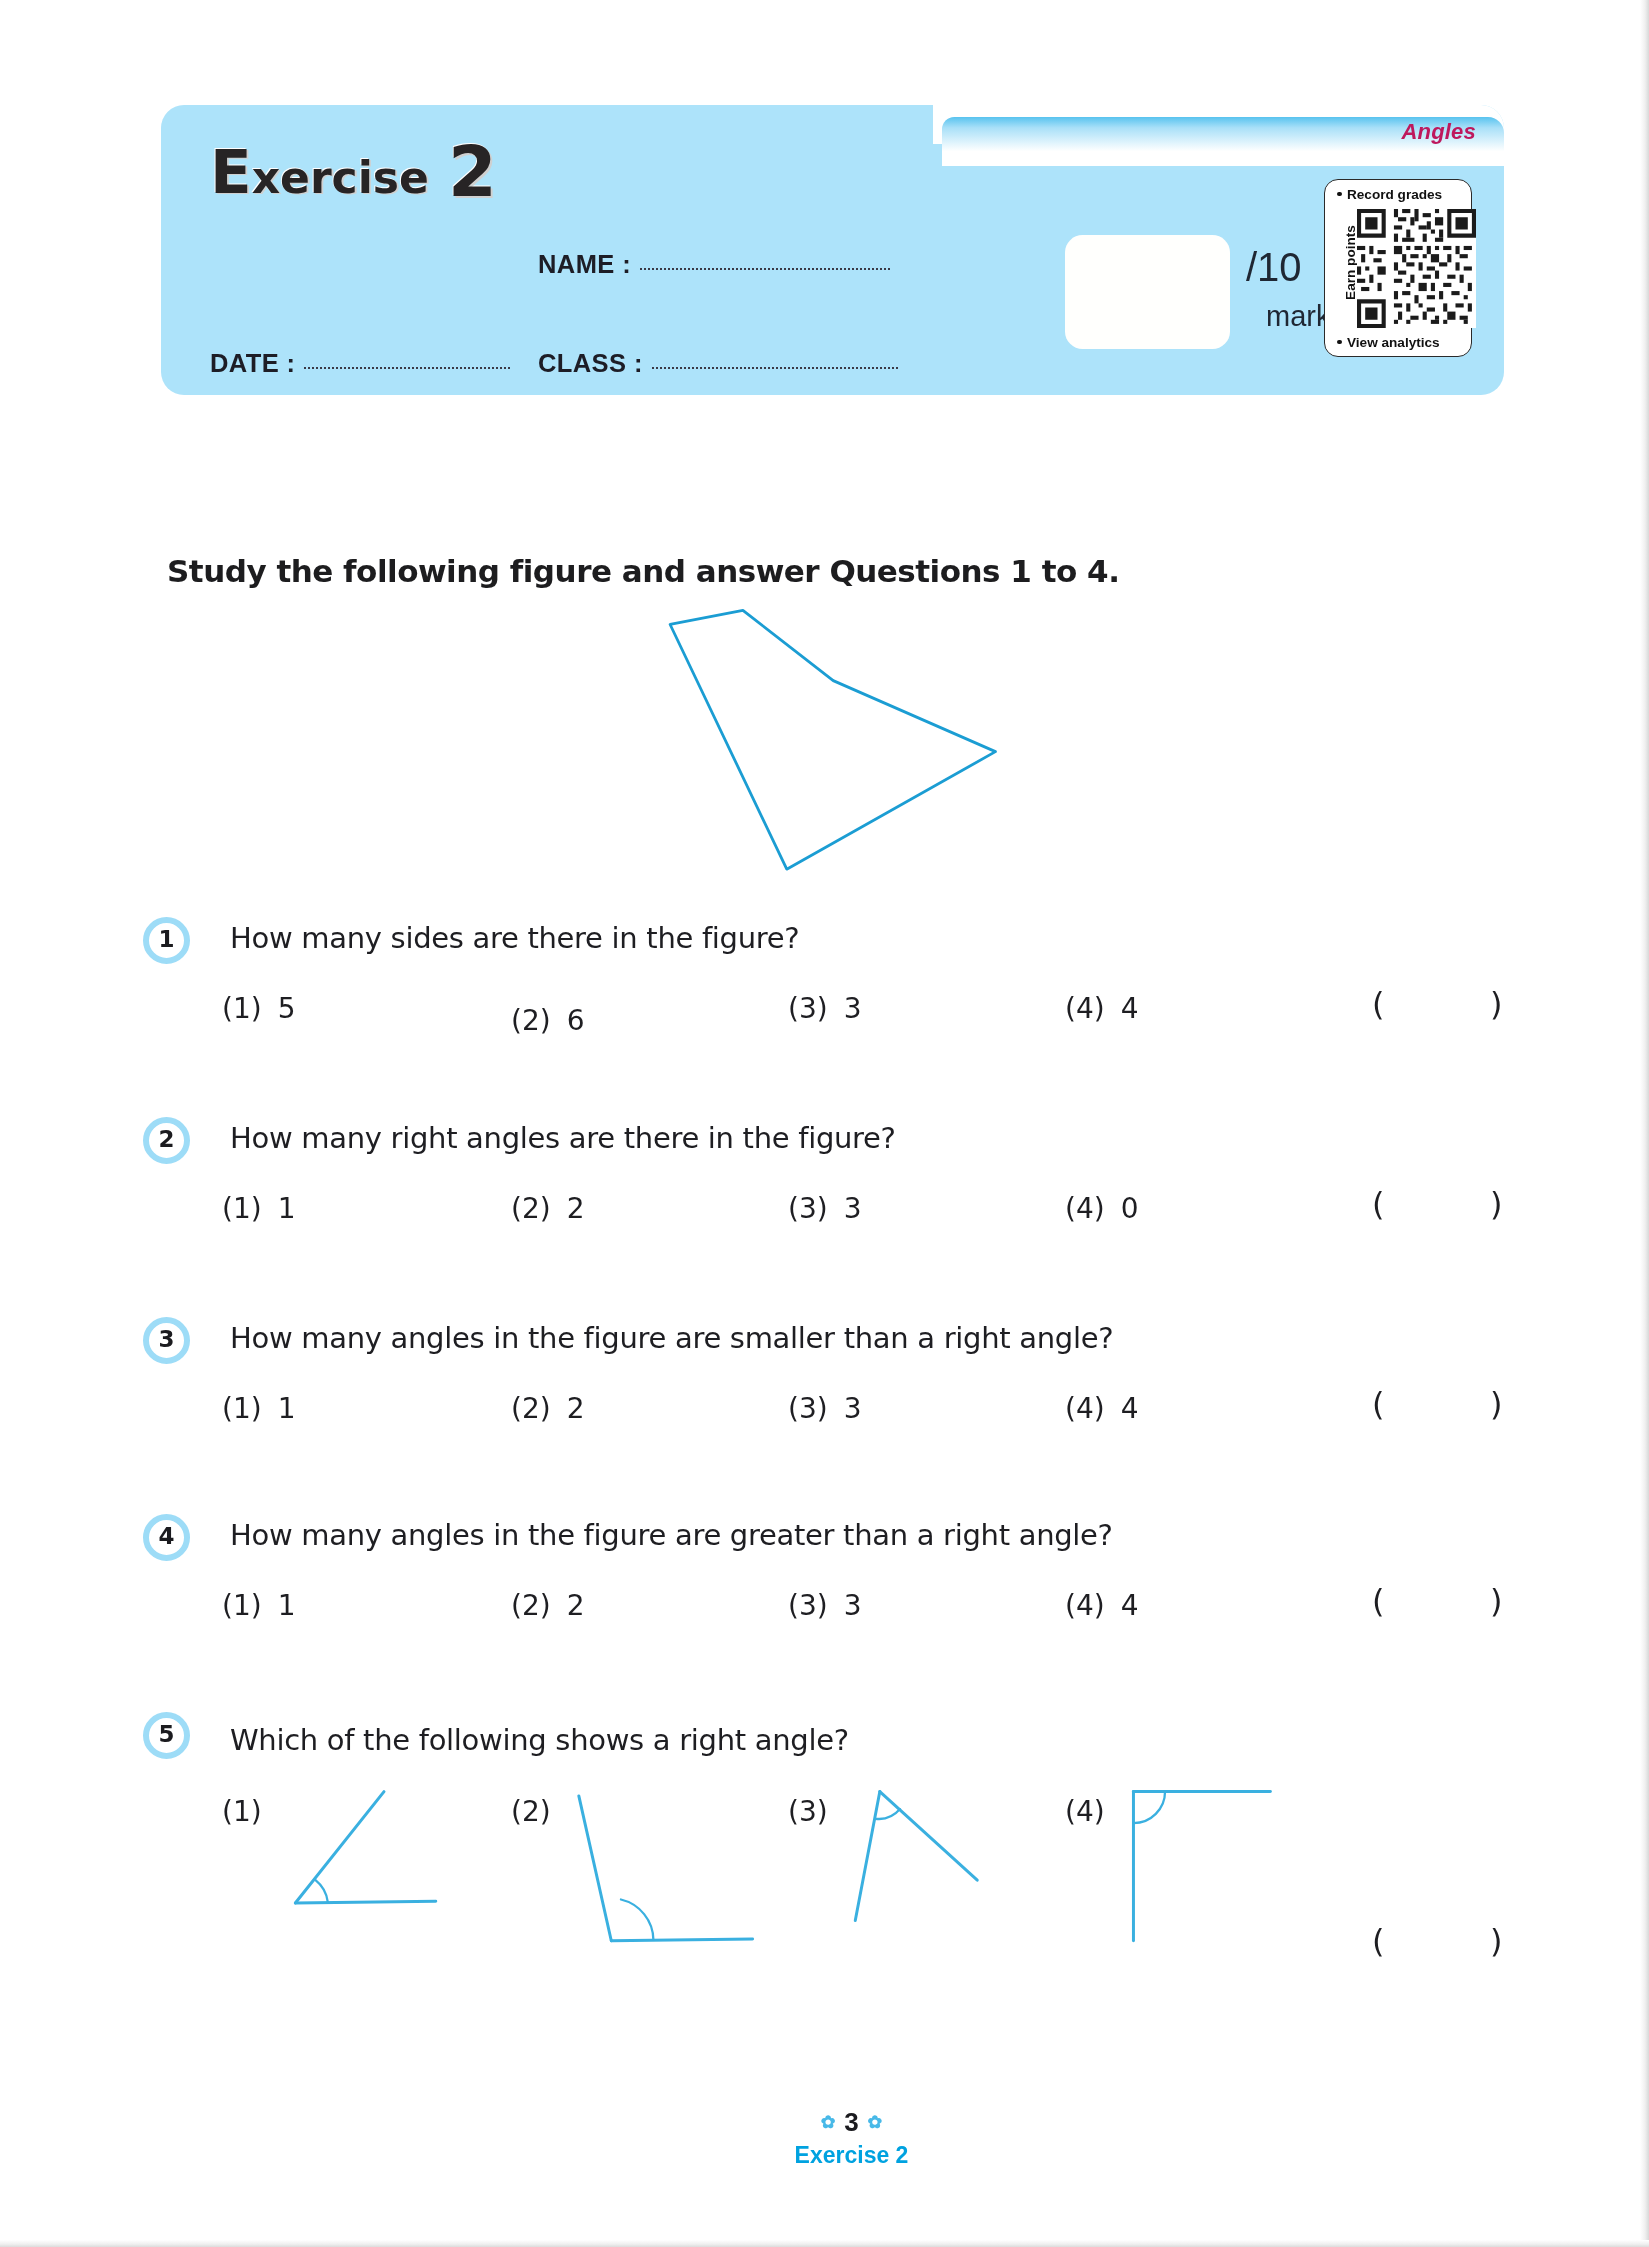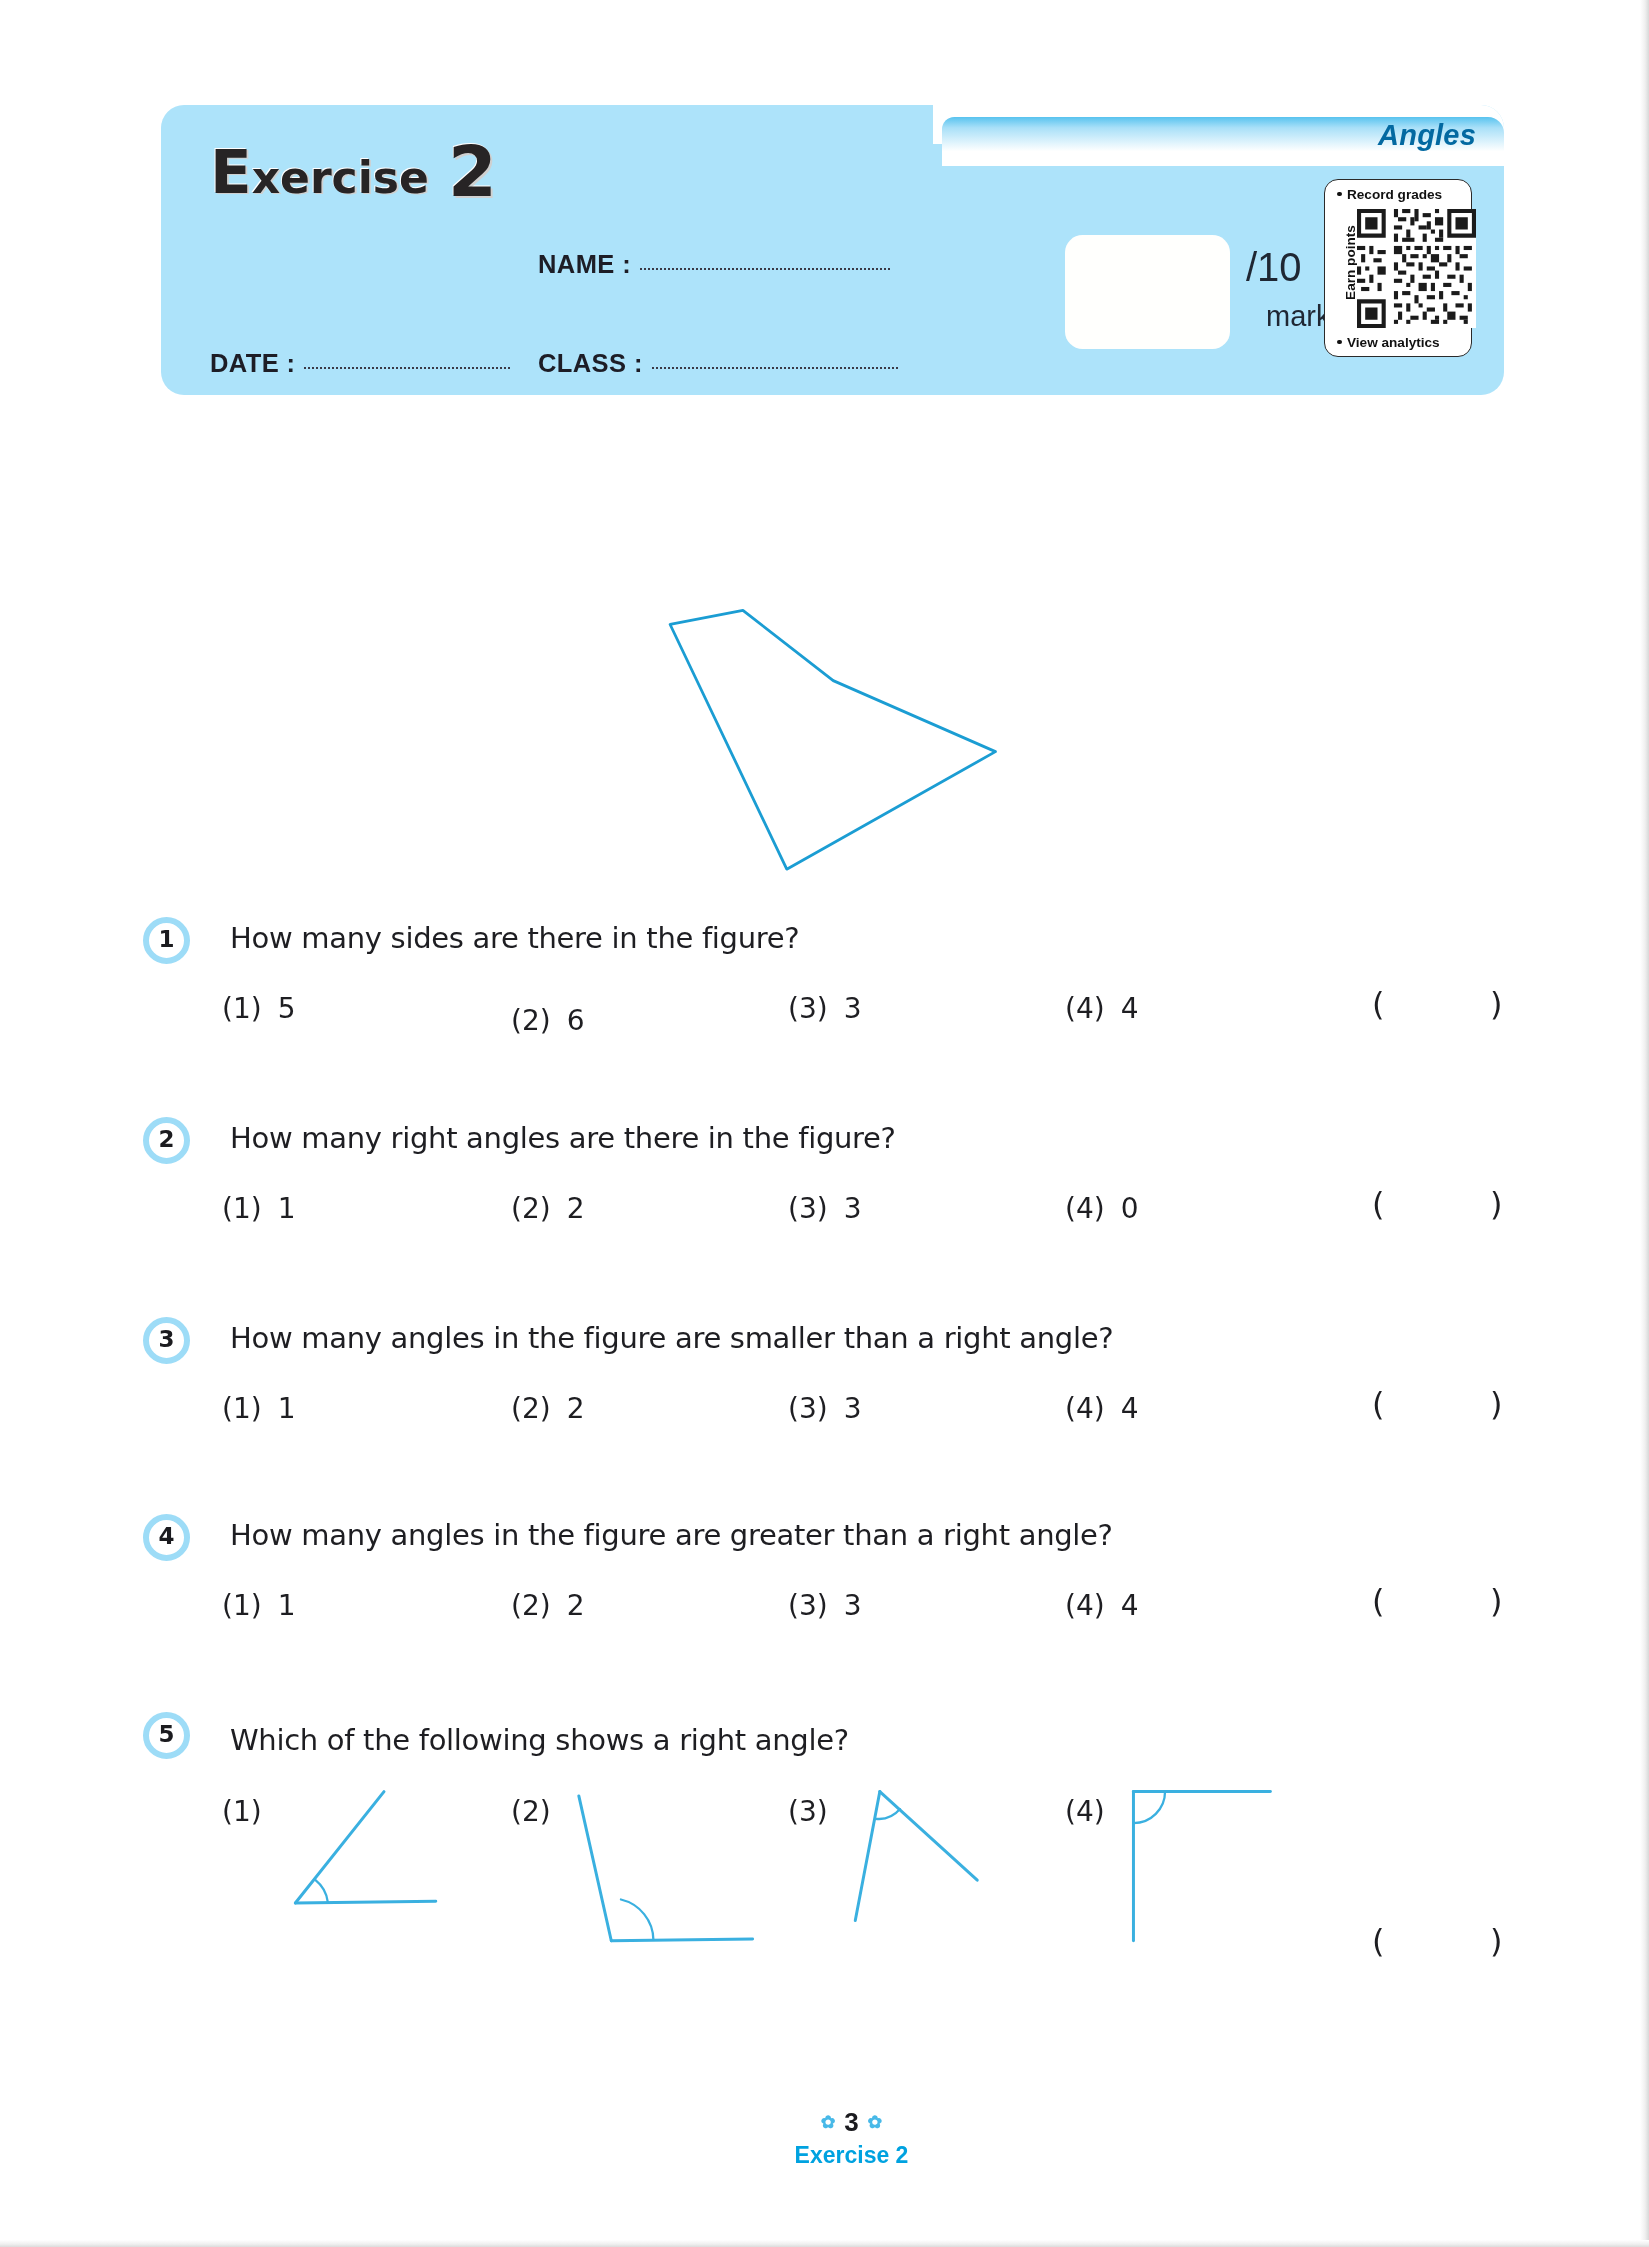--- a/index.html
+++ b/index.html
@@ -75,24 +75,24 @@
   .hdr-tab-grad {
     position: absolute;
     left: 0; top: 0;
     width: 100%; height: 49px;
     background: linear-gradient(to bottom, #58c3ef 0%, #a9e0f8 22%, #ffffff 70%, #ffffff 100%);
   }
   .hdr-tab-label {
     position: absolute;
     right: 28px;
     top: 14px;
-    font-size: 29px;
+    font-size: 22px;
     font-weight: bold;
     font-style: italic;
-    color: #0369a1;
+    color: #be185d;
     letter-spacing: 0.2px;
   }
   .hdr-rebody {
     
     position: absolute;
     left: 772px;
     top: 39px;
     width: 32px;
     height: 30px;
     background: #ade3fa;
@@ -474,20 +474,21 @@
           <rect x="21" y="27" width="1" height="1"></rect>
             <rect x="26" y="27" width="1" height="1"></rect>
         </g>
       </svg>
       <div class="qr-bot-line">
         <span class="qr-bullet"></span><span>View analytics</span>
       </div>
     </div>
   </div>
 
+  <div class="instr instr-2">Study the following figure and answer Questions 1 to 4.</div>
 
   <svg id="figure-svg" viewBox="700 665 520 360">
     <polygon id="poly" points="764,711 847,695 950,775 1135,856 897,990" fill="none" stroke="#1b9dd3" stroke-width="3.2" stroke-linejoin="round" stroke-linecap="round"></polygon>
   </svg>
 
   <div class="q-block" style="top:917px;">
     <div class="q-badge" style="top:0;">
       <span>1</span>
     </div>
     <div class="q-text" style="top:3.5px;">How many sides are there in the figure?</div>

